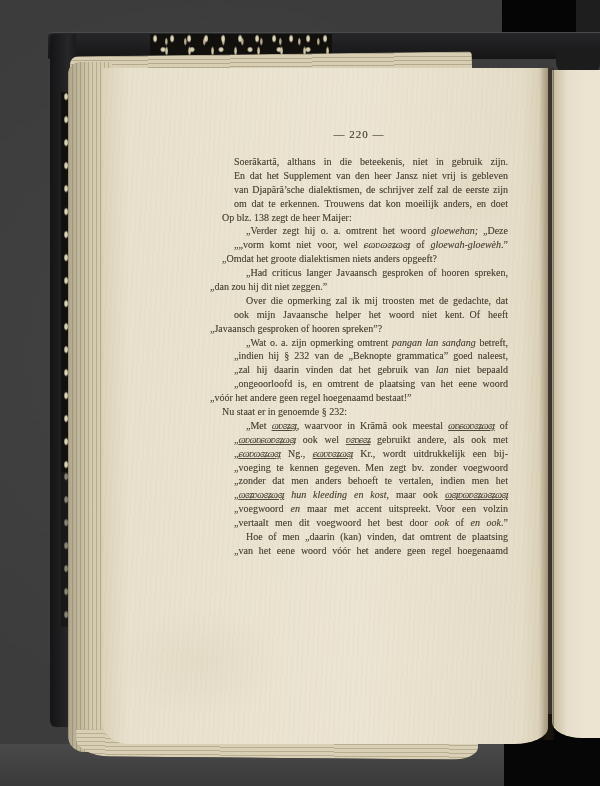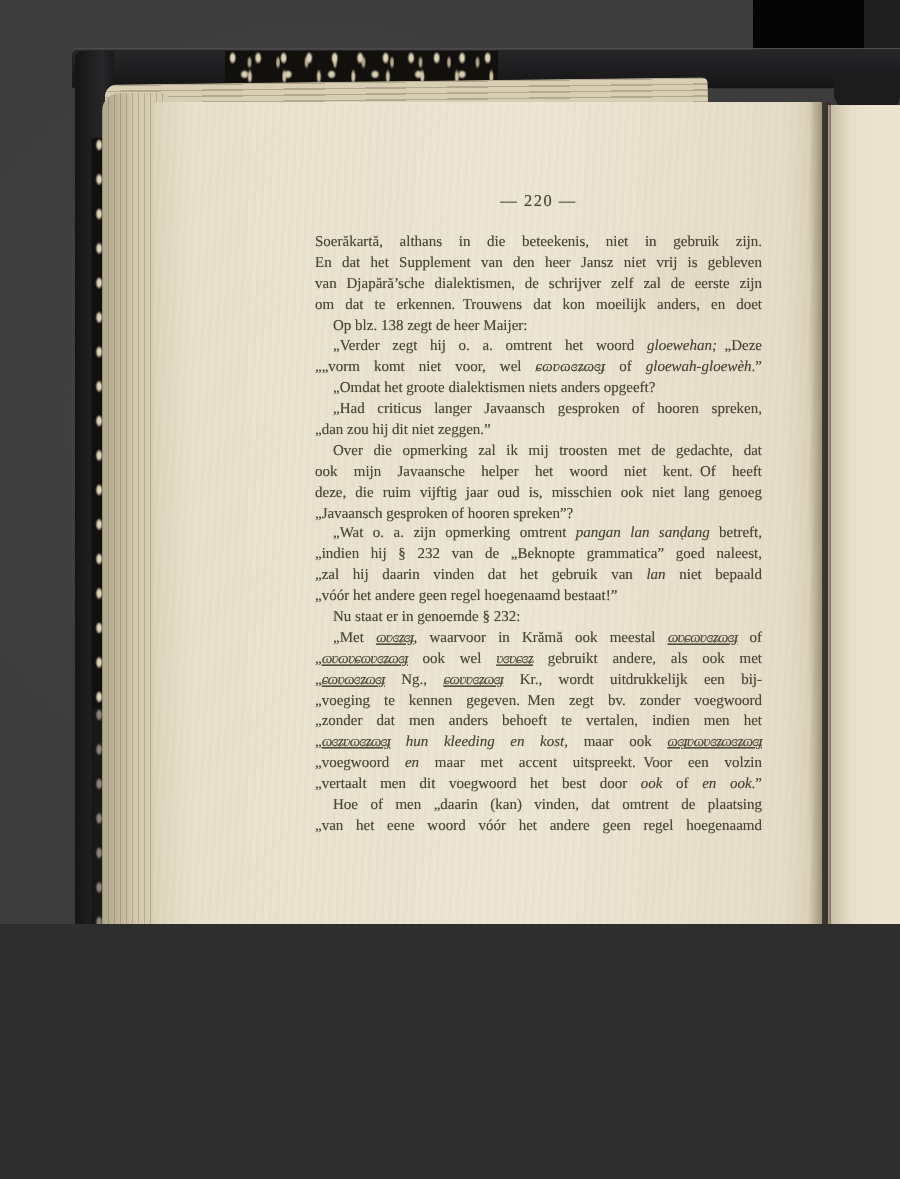--- a/index.html
+++ b/index.html
@@ -1,16 +1,16 @@
 <!DOCTYPE html>
 <html><head>
 <meta charset="utf-8">
 <style>
   html,body{margin:0;padding:0;background:#2e2e2f;}
-  #scene{position:relative;width:600px;height:616px;overflow:hidden;
+  #scene{position:relative;width:600px;height:786px;overflow:hidden;
          background:#3d3d3e;font-family:"Liberation Serif","DejaVu Serif",serif;}
   
   .bg{position:absolute;inset:0;z-index:0;
       background:
         radial-gradient(circle at 35% 45%, rgba(255,255,255,.035), transparent 65%),
         repeating-linear-gradient(47deg, rgba(0,0,0,.045) 0 1px, transparent 1px 3px),
         #3d3d3e;}
   .shelf{position:absolute;left:0;top:744px;width:600px;height:42px;z-index:1;
       background:linear-gradient(180deg,#4a4a4b,#3a3a3b);}
   
@@ -60,21 +60,21 @@
       border-radius:0 0 0 30px / 0 0 0 16px;
       background:linear-gradient(90deg,#c8bda1,#e7dfcb 30%,#ece4d1 70%);}
   
   .content{position:absolute;inset:0;z-index:8;color:#4b4639;}
   .page-number{position:absolute;left:210px;top:128px;width:298px;height:14px;
       text-align:center;font-size:11px;letter-spacing:1px;
       text-shadow:0 0 .5px rgba(75,70,57,.55);}
   .text-block{position:absolute;left:210px;top:155px;width:298px;font-size:10px;
       text-shadow:0 0 .5px rgba(75,70,57,.5);}
   .ln{height:13.9px;line-height:13.9px;white-space:normal;}
-  .ln.jst{text-align:justify;text-align-last:justify;}
+  .ln.jst{text-align:justify;text-align-last:justify;margin-left:24px;}
   .ln.ind{text-indent:12px;}
   .sg-i{font-style:italic;}
   .sg-j{font-style:italic;letter-spacing:-0.5px;opacity:.95;text-decoration:underline;}
 </style>
 </head>
 <body>
 
 <div id="scene">
   <div class="bg"></div>
   <div class="shelf"></div>
@@ -106,25 +106,25 @@
         <div class="ln jst"><span class="sg-n">van Djapără’sche dialektismen, de schrijver zelf zal de eerste zijn</span></div>
         <div class="ln jst"><span class="sg-n">om dat te erkennen. Trouwens dat kon moeilijk anders, en doet</span></div>
         <div class="ln ind"><span class="sg-n">Op blz. 138 zegt de heer Maijer:</span></div>
         <div class="ln jst ind"><span class="sg-n">„Verder zegt hij o. a. omtrent het woord </span><span class="sg-i">gloewehan;</span><span class="sg-n"> „Deze</span></div>
         <div class="ln jst"><span class="sg-n">„„vorm komt niet voor, wel </span><span class="sg-i">ɕɷʋɷɞʑɷɞɟ</span><span class="sg-n"> of </span><span class="sg-i">gloewah-gloewèh</span><span class="sg-n">.”</span></div>
         <div class="ln ind"><span class="sg-n">„Omdat het groote dialektismen niets anders opgeeft?</span></div>
         <div class="ln jst ind"><span class="sg-n">„Had criticus langer Javaansch gesproken of hooren spreken,</span></div>
         <div class="ln"><span class="sg-n">„dan zou hij dit niet zeggen.”</span></div>
         <div class="ln jst ind"><span class="sg-n">Over die opmerking zal ik mij troosten met de gedachte, dat</span></div>
         <div class="ln jst"><span class="sg-n">ook mijn Javaansche helper het woord niet kent. Of heeft</span></div>
-        <div class="ln jst"><span class="sg-n">deze, die ruim vijftig jaar oud is, misschien ook niet lang genoeg</span></div>
         <div class="ln"><span class="sg-n">„Javaansch gesproken of hooren spreken”?</span></div>
         <div class="ln jst ind"><span class="sg-n">„Wat o. a. zijn opmerking omtrent </span><span class="sg-i">pangan lan sanḍang</span><span class="sg-n"> betreft,</span></div>
         <div class="ln jst"><span class="sg-n">„indien hij § 232 van de „Beknopte grammatica” goed naleest,</span></div>
         <div class="ln jst"><span class="sg-n">„zal hij daarin vinden dat het gebruik van </span><span class="sg-i">lan</span><span class="sg-n"> niet bepaald</span></div>
+        <div class="ln jst"><span class="sg-n">„ongeoorloofd is, en omtrent de plaatsing van het eene woord</span></div>
         <div class="ln"><span class="sg-n">„vóór het andere geen regel hoegenaamd bestaat!”</span></div>
         <div class="ln ind"><span class="sg-n">Nu staat er in genoemde § 232:</span></div>
         <div class="ln jst ind"><span class="sg-n">„Met </span><span class="sg-j">ɷʋɞʑɞɟ</span><span class="sg-n">, waarvoor in Krămă ook meestal </span><span class="sg-j">ɷʋɕɷʋɞʑɷɞɟ</span><span class="sg-n"> of</span></div>
         <div class="ln jst"><span class="sg-n">„</span><span class="sg-j">ɷʋɷʋɕɷʋɞʑɷɞɟ</span><span class="sg-n"> ook wel </span><span class="sg-j">ʋɞʋɕɞʑ</span><span class="sg-n"> gebruikt andere, als ook met</span></div>
         <div class="ln jst"><span class="sg-n">„</span><span class="sg-j">ɕɷʋɷɞʑɷɞɟ</span><span class="sg-n"> Ng., </span><span class="sg-j">ɕɷʋʋɞʑɷɞɟ</span><span class="sg-n"> Kr., wordt uitdrukkelijk een bij-</span></div>
         <div class="ln jst"><span class="sg-n">„voeging te kennen gegeven. Men zegt bv. zonder voegwoord</span></div>
         <div class="ln jst"><span class="sg-n">„zonder dat men anders behoeft te vertalen, indien men het</span></div>
         <div class="ln jst"><span class="sg-n">„</span><span class="sg-j">ɷɞʑʋɷɞʑɷɞɟ</span><span class="sg-n"> </span><span class="sg-i">hun kleeding en kost</span><span class="sg-n">, maar ook </span><span class="sg-j">ɷɞɟʋɷʋɞʑɷɞʑɷɞɟ</span></div>
         <div class="ln jst"><span class="sg-n">„voegwoord </span><span class="sg-i">en</span><span class="sg-n"> maar met accent uitspreekt. Voor een volzin</span></div>
         <div class="ln jst"><span class="sg-n">„vertaalt men dit voegwoord het best door </span><span class="sg-i">ook</span><span class="sg-n"> of </span><span class="sg-i">en ook</span><span class="sg-n">.”</span></div>

